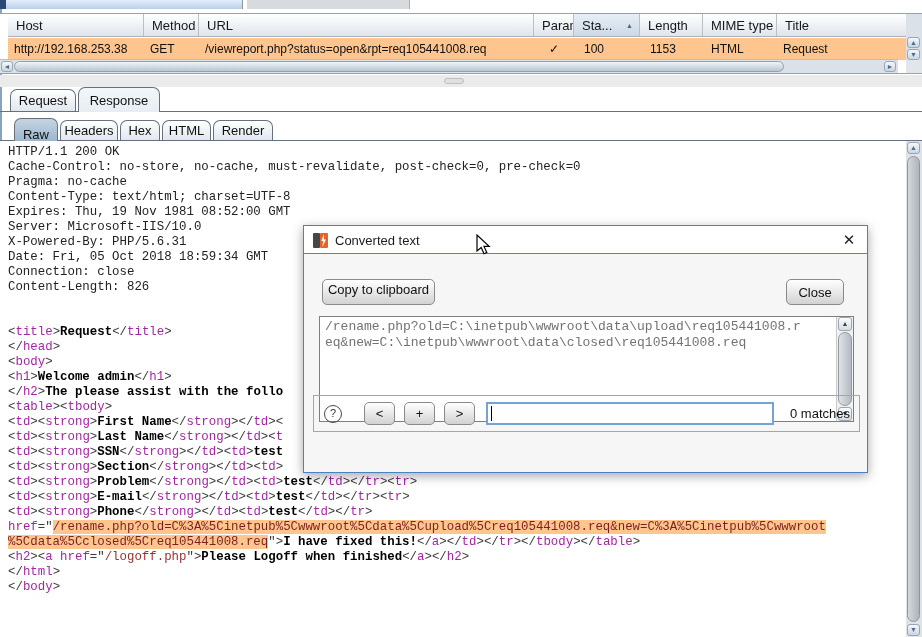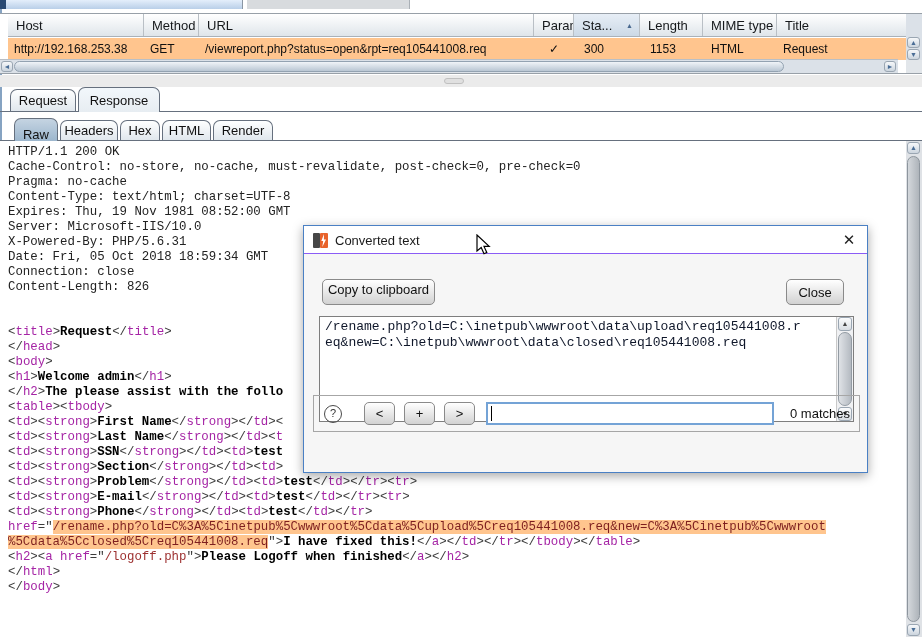--- a/index.html
+++ b/index.html
@@ -76,21 +76,21 @@
           border:1px solid #4a80c4;box-shadow:0 3px 10px rgba(0,0,0,.35);z-index:10;font-size:13px}
   #dtitle{position:absolute;left:0;top:0;width:100%;height:28px;background:#fff;border-bottom:1px solid #8b5cf6}
   #dtitle .ttl{position:absolute;left:31px;top:7px;color:#1b1b1b}
   #dicon{position:absolute;left:9px;top:7px}
   #dclose{position:absolute;right:8px;top:4px;width:20px;height:20px;font-size:15px;line-height:20px;text-align:center;color:#222;cursor:default}
   .btn{position:absolute;height:26px;background:linear-gradient(#ffffff,#d2d2d2);border:1px solid #8a8a8a;
        border-radius:5px;font-size:13px;color:#111;text-align:center;font-family:"Liberation Sans",sans-serif}
   #btn-copy{left:18px;top:53px;width:113px;padding-top:2px}
   #btn-close{left:482px;top:53px;width:58px;padding-top:5px}
   #dta{position:absolute;left:15px;top:90px;width:535px;height:106px;background:#fff;border:1px solid #7e7e7e}
-  #dta .ta-text{position:absolute;left:5px;top:2px;right:20px;white-space:pre;color:#0f172a;
+  #dta .ta-text{position:absolute;left:5px;top:2px;right:20px;white-space:pre;color:#737373;
                 font-family:"Liberation Mono","DejaVu Sans Mono",monospace;font-size:13px;line-height:16px}
   #dta .ta-sb{position:absolute;top:0;right:0;bottom:0;width:17px;background:#f0f1f3;border-left:1px solid #c9c9c9}
   .ta-btn{position:absolute;left:1px;width:14px;height:14px;background:linear-gradient(#fbfcfd,#d8dde2);border:1px solid #9aa6b2;border-radius:3px;color:#444;font-size:7px;line-height:12px;text-align:center}
   #dta .ubtn{top:0}
   #dta .dbtn{bottom:0}
   #dta .thumb{position:absolute;left:1px;top:15px;bottom:15px;width:14px;border-radius:7px;
               background:linear-gradient(90deg,#dfe2e6,#b4bac1);border:1px solid #939ba3}
   #dsearch{position:absolute;left:9px;top:169px;width:547px;height:37px;border:1px solid #a6a6a6;
            display:flex;align-items:center}
   #dhelp{width:18px;height:18px;margin-left:10px;border:1.5px solid #4a4a4a;border-radius:50%;
@@ -130,21 +130,21 @@
       </div>
       <div class="hc w-len">Length</div>
       <div class="hc w-mime">MIME type</div>
       <div class="hc w-title" style="border-right:none">Title</div>
     </div>
     <div id="hdata">
       <div class="dc w-host">http://192.168.253.38</div>
       <div class="dc w-method">GET</div>
       <div class="dc w-url">/viewreport.php?status=open&amp;rpt=req105441008.req</div>
       <div class="dc w-params center">✓</div>
-      <div class="dc w-sta" style="padding-left:10px">300</div>
+      <div class="dc w-sta" style="padding-left:10px">100</div>
       <div class="dc w-len" style="padding-left:10px">1153</div>
       <div class="dc w-mime" style="padding-left:8px">HTML</div>
       <div class="dc w-title">Request</div>
     </div>
     <div id="hsb">
       <div class="sb-btn lbtn">◄</div>
       <div class="thumb"></div>
       <div class="sb-btn rbtn">►</div>
     </div>
   </div>

